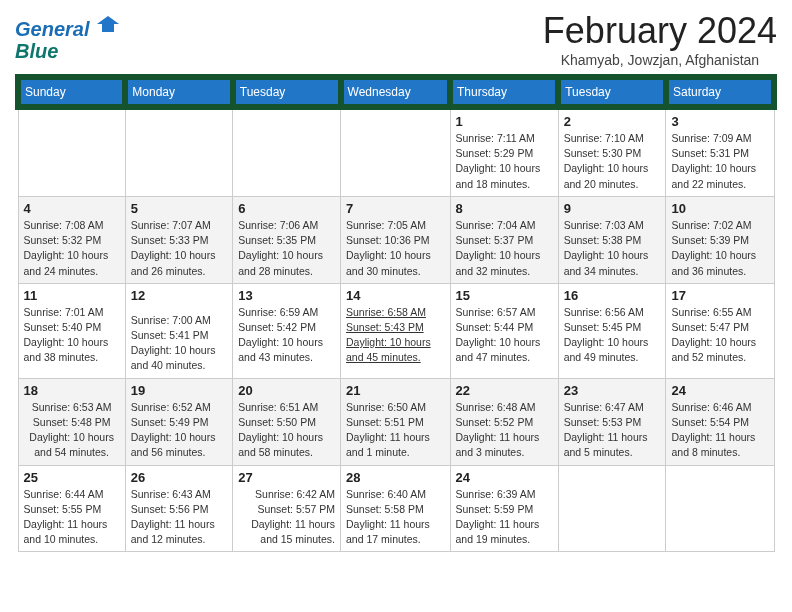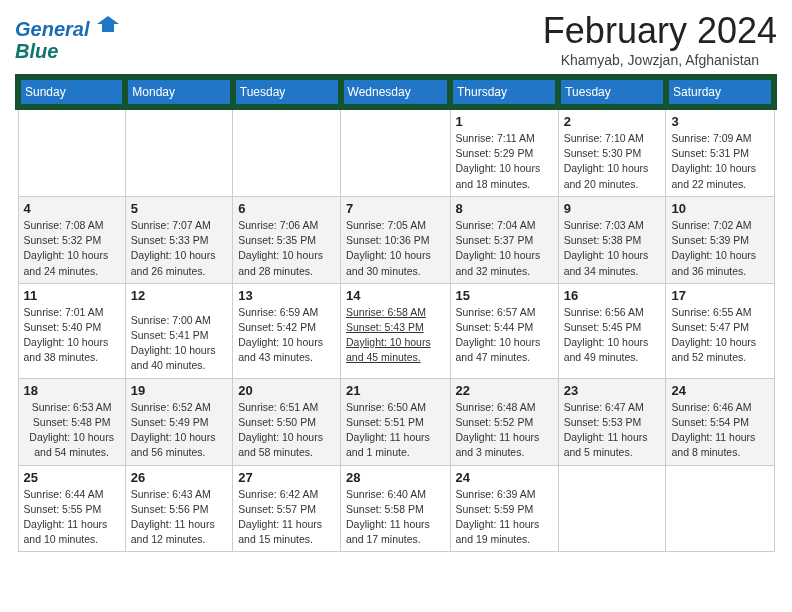--- a/index.html
+++ b/index.html
@@ -315,21 +315,21 @@
         </td>
         <td>
           <span class="day-number">26</span>
           <div class="day-detail" style="white-space: pre-line;">Sunrise: 6:43 AM
 Sunset: 5:56 PM
 Daylight: 11 hours
 and 12 minutes.</div>
         </td>
         <td>
           <span class="day-number">27</span>
-          <div class="day-detail" style="white-space: pre-line;">Sunrise: 6:42 AM
+          <div class="day-detail" style="white-space: pre-line; text-align: right;">Sunrise: 6:42 AM
 Sunset: 5:57 PM
 Daylight: 11 hours
 and 15 minutes.</div>
         </td>
         <td>
           <span class="day-number">28</span>
           <div class="day-detail" style="white-space: pre-line;">Sunrise: 6:40 AM
 Sunset: 5:58 PM
 Daylight: 11 hours
 and 17 minutes.</div>

